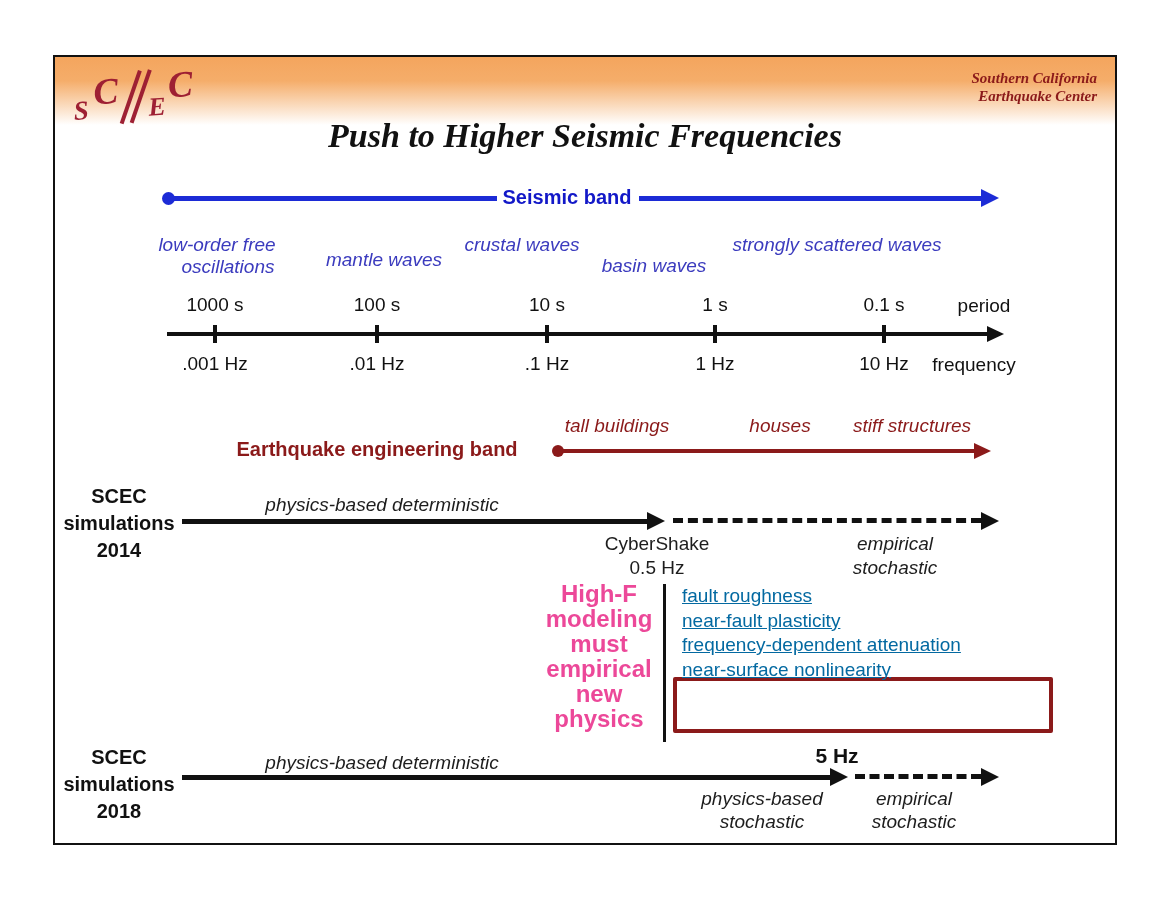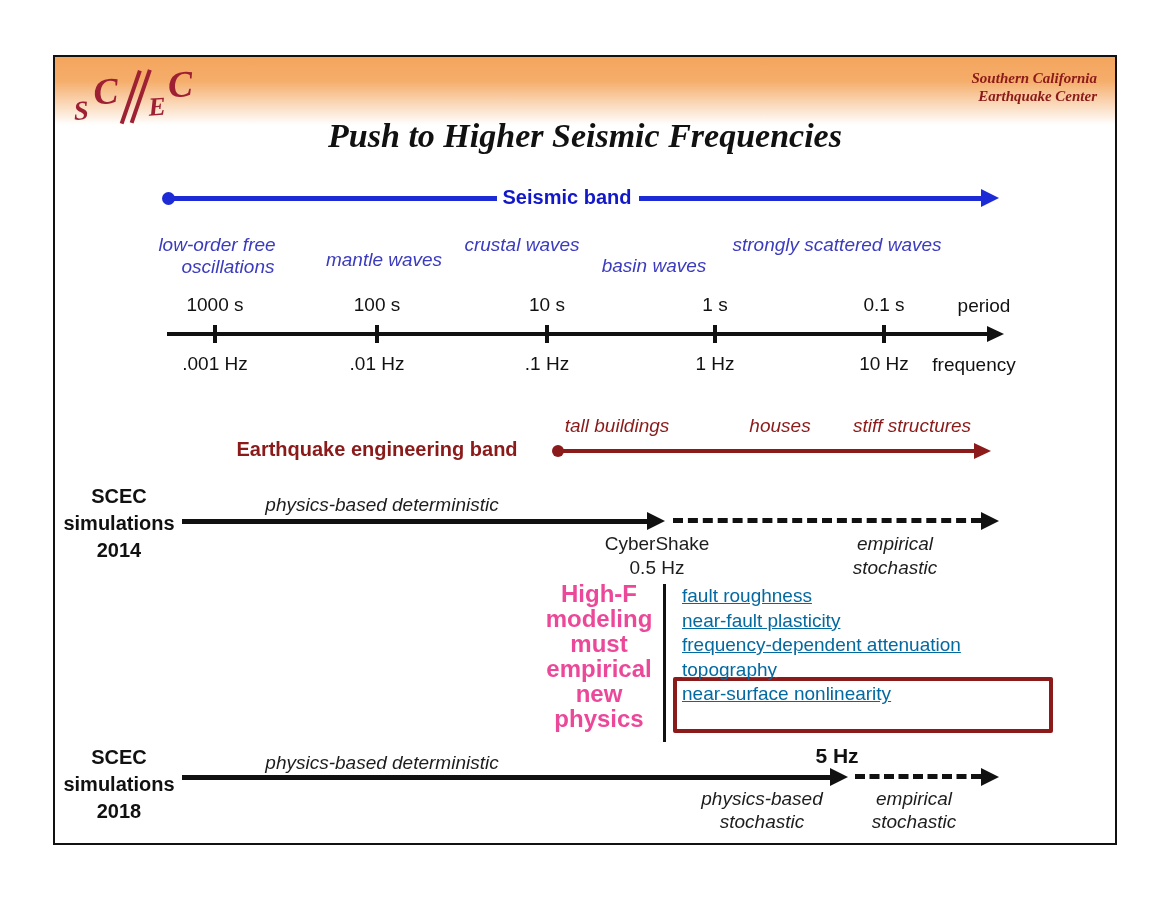--- a/index.html
+++ b/index.html
@@ -146,21 +146,20 @@
       <div>empirical</div>
       <div>new</div>
       <div>physics</div>
     </div>
     <div class="abs" style="left:608px; top:527px; width:3px; height:158px; background:#111;"></div>
     <div class="abs hbox" style="left:618px; top:620px; width:380px; height:56px;"></div>
     <div class="abs hlist" style="left:627px; top:527px;">
       <div>fault roughness</div>
       <div>near-fault plasticity</div>
       <div>frequency-dependent attenuation</div>
-      <div>topography</div>
       <div>near-surface nonlinearity</div>
     </div>
     <div class="abs ctr target" style="left:782px; top:687px;">5 Hz</div>
 
     <div class="abs ctr simlab" style="left:64px; top:687px;">
       <div>SCEC</div>
       <div>simulations</div>
       <div>2018</div>
     </div>
     <div class="abs ctr arrlab" style="left:327px; top:695px;">physics-based deterministic</div>

